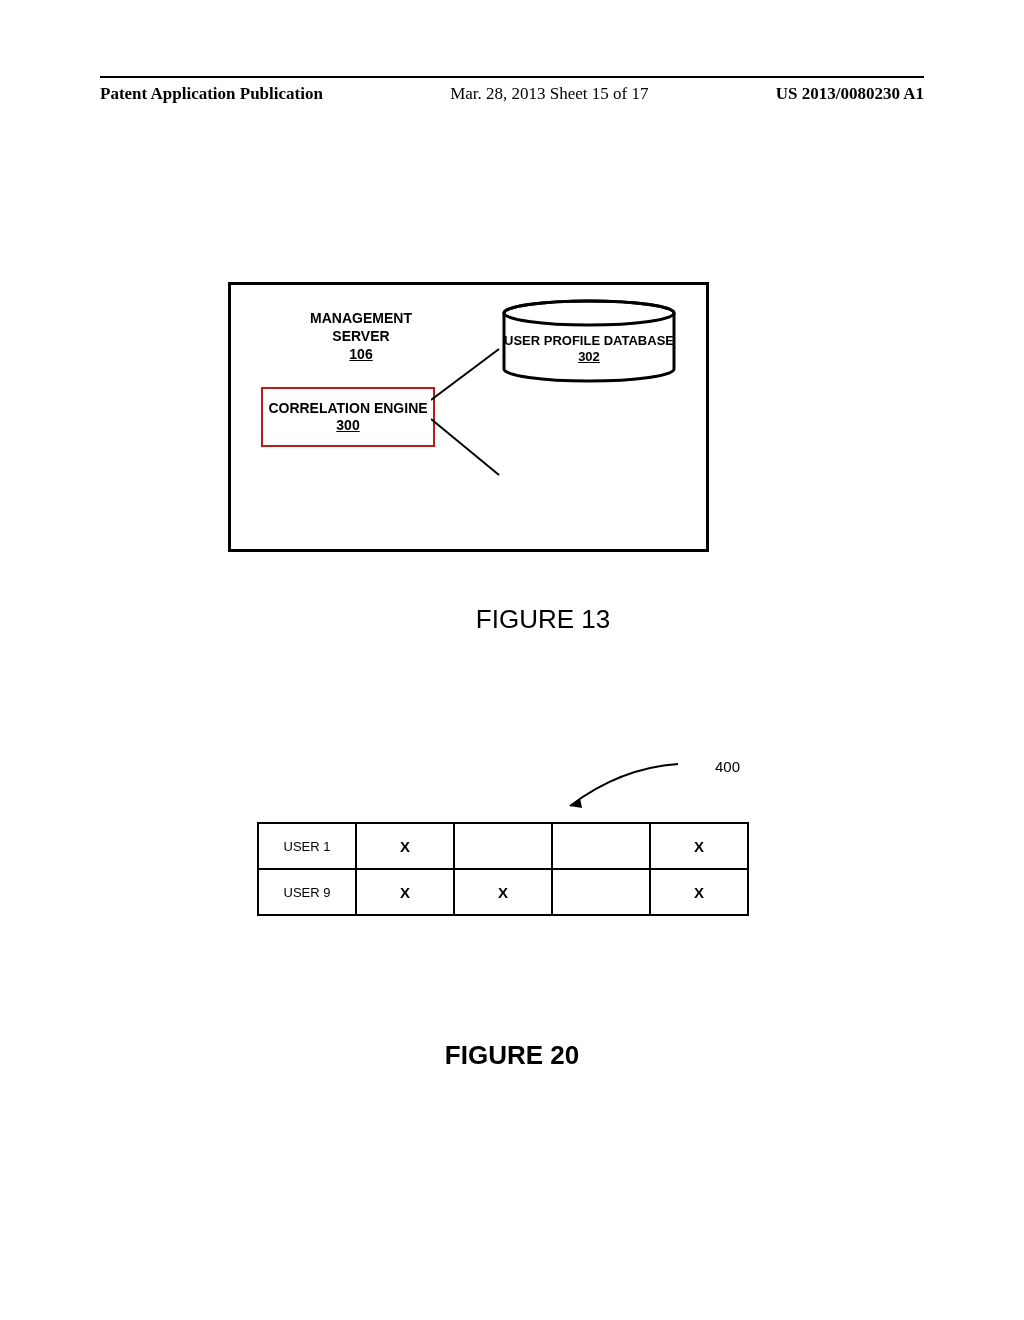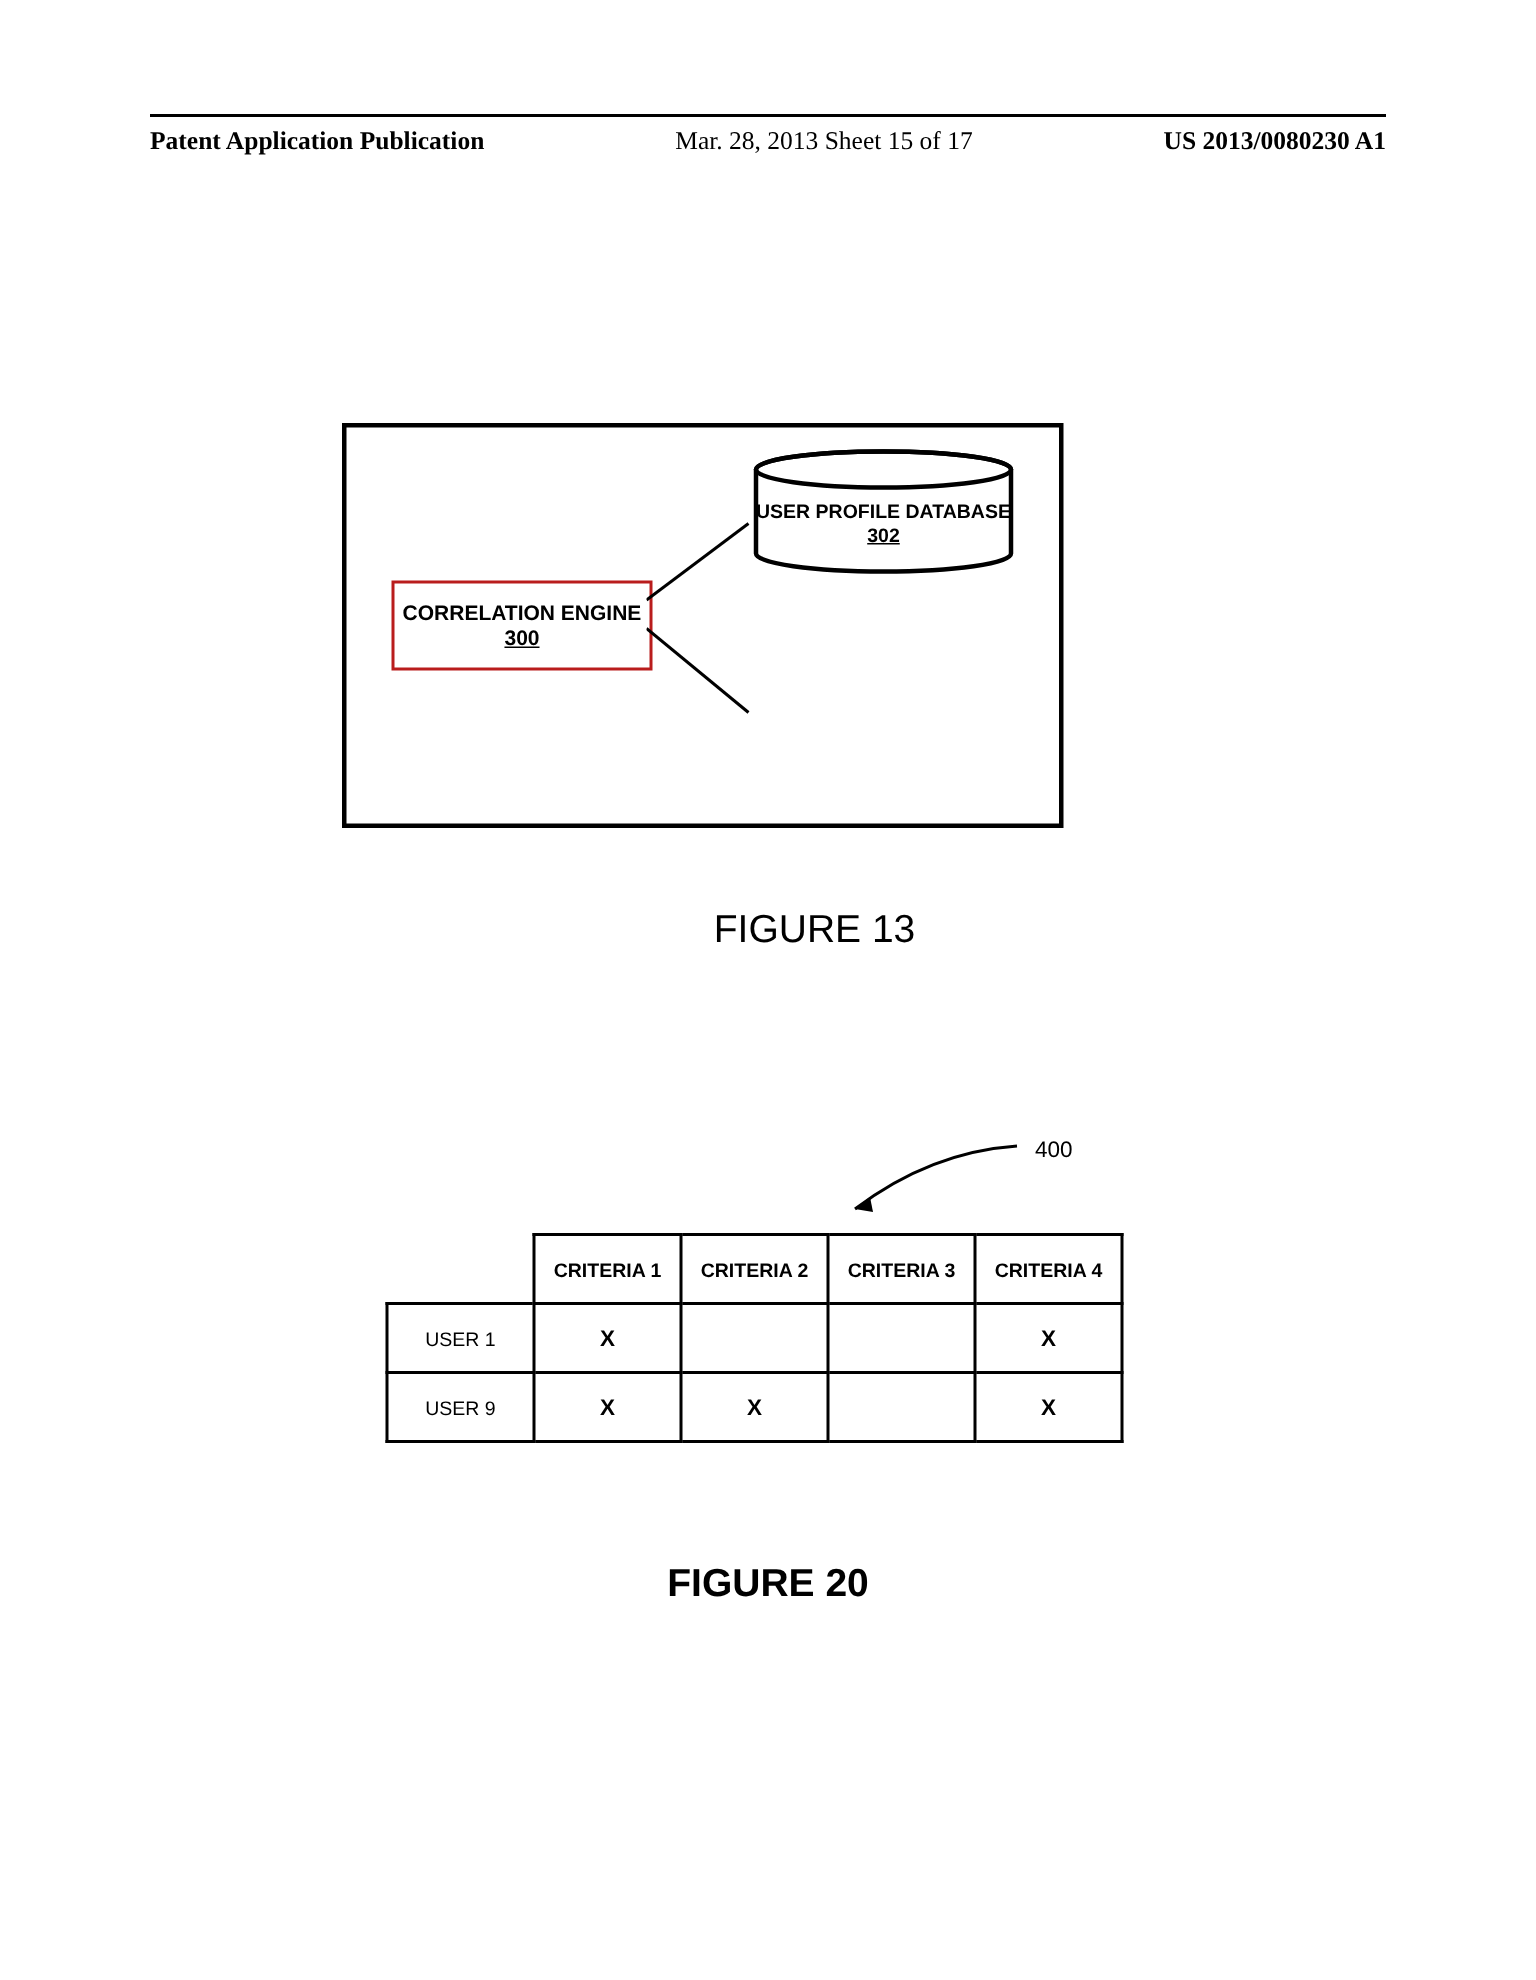--- a/index.html
+++ b/index.html
@@ -110,21 +110,21 @@
   
   .lead-400-svg {
     position: absolute;
     left: 560px;
     top: 756px;
     width: 120px;
     height: 56px;
   }
   .lead-400-label {
     position: absolute;
-    left: 690px;
+    left: 715px;
     top: 758px;
     font-size: 15px;
   }
 
   .fig14-wrap {
     position: absolute;
     left: 257px;
     top: 822px;
   }
   table.criteria {
@@ -163,20 +163,24 @@
 
 <div class="header-line"></div>
 <div class="header-row">
   <div class="hdr-left">Patent Application Publication</div>
   <div class="hdr-mid">Mar. 28, 2013  Sheet 15 of 17</div>
   <div class="hdr-right">US 2013/0080230 A1</div>
 </div>
 
 <div class="fig13-box">
 
+  <div class="mgmt-title">
+    <span>MANAGEMENT SERVER</span><br>
+    <span class="num">106</span>
+  </div>
 
   <div class="corr-box">
     <span>CORRELATION ENGINE</span>
     <span class="num">300</span>
   </div>
 
   <svg class="connector" style="left:200px; top:60px; width:70px; height:60px;">
     <line x1="0" y1="55" x2="68" y2="4"></line>
   </svg>
   <svg class="connector" style="left:200px; top:130px; width:70px; height:70px;">
@@ -202,27 +206,20 @@
 
 <svg class="lead-400-svg" viewBox="0 0 120 56">
   <path d="M10 50 Q 60 12 118 8" fill="none" stroke="#000" stroke-width="2"></path>
   <polygon points="10,50 20,42 22,52" fill="#000"></polygon>
 </svg>
 <div class="lead-400-label">400</div>
 
 <div class="fig14-wrap">
   <table class="criteria">
     <tbody>
-        <tr>
-      <th class="blank"></th>
-      <th class="crit">CRITERIA 1</th>
-      <th class="crit">CRITERIA 2</th>
-      <th class="crit">CRITERIA 3</th>
-      <th class="crit">CRITERIA 4</th>
-    </tr>
     <tr>
       <td class="rowhdr">USER 1</td>
       <td class="cell">X</td>
       <td class="cell"></td>
       <td class="cell"></td>
       <td class="cell">X</td>
     </tr>
     <tr>
       <td class="rowhdr">USER 9</td>
       <td class="cell">X</td>

